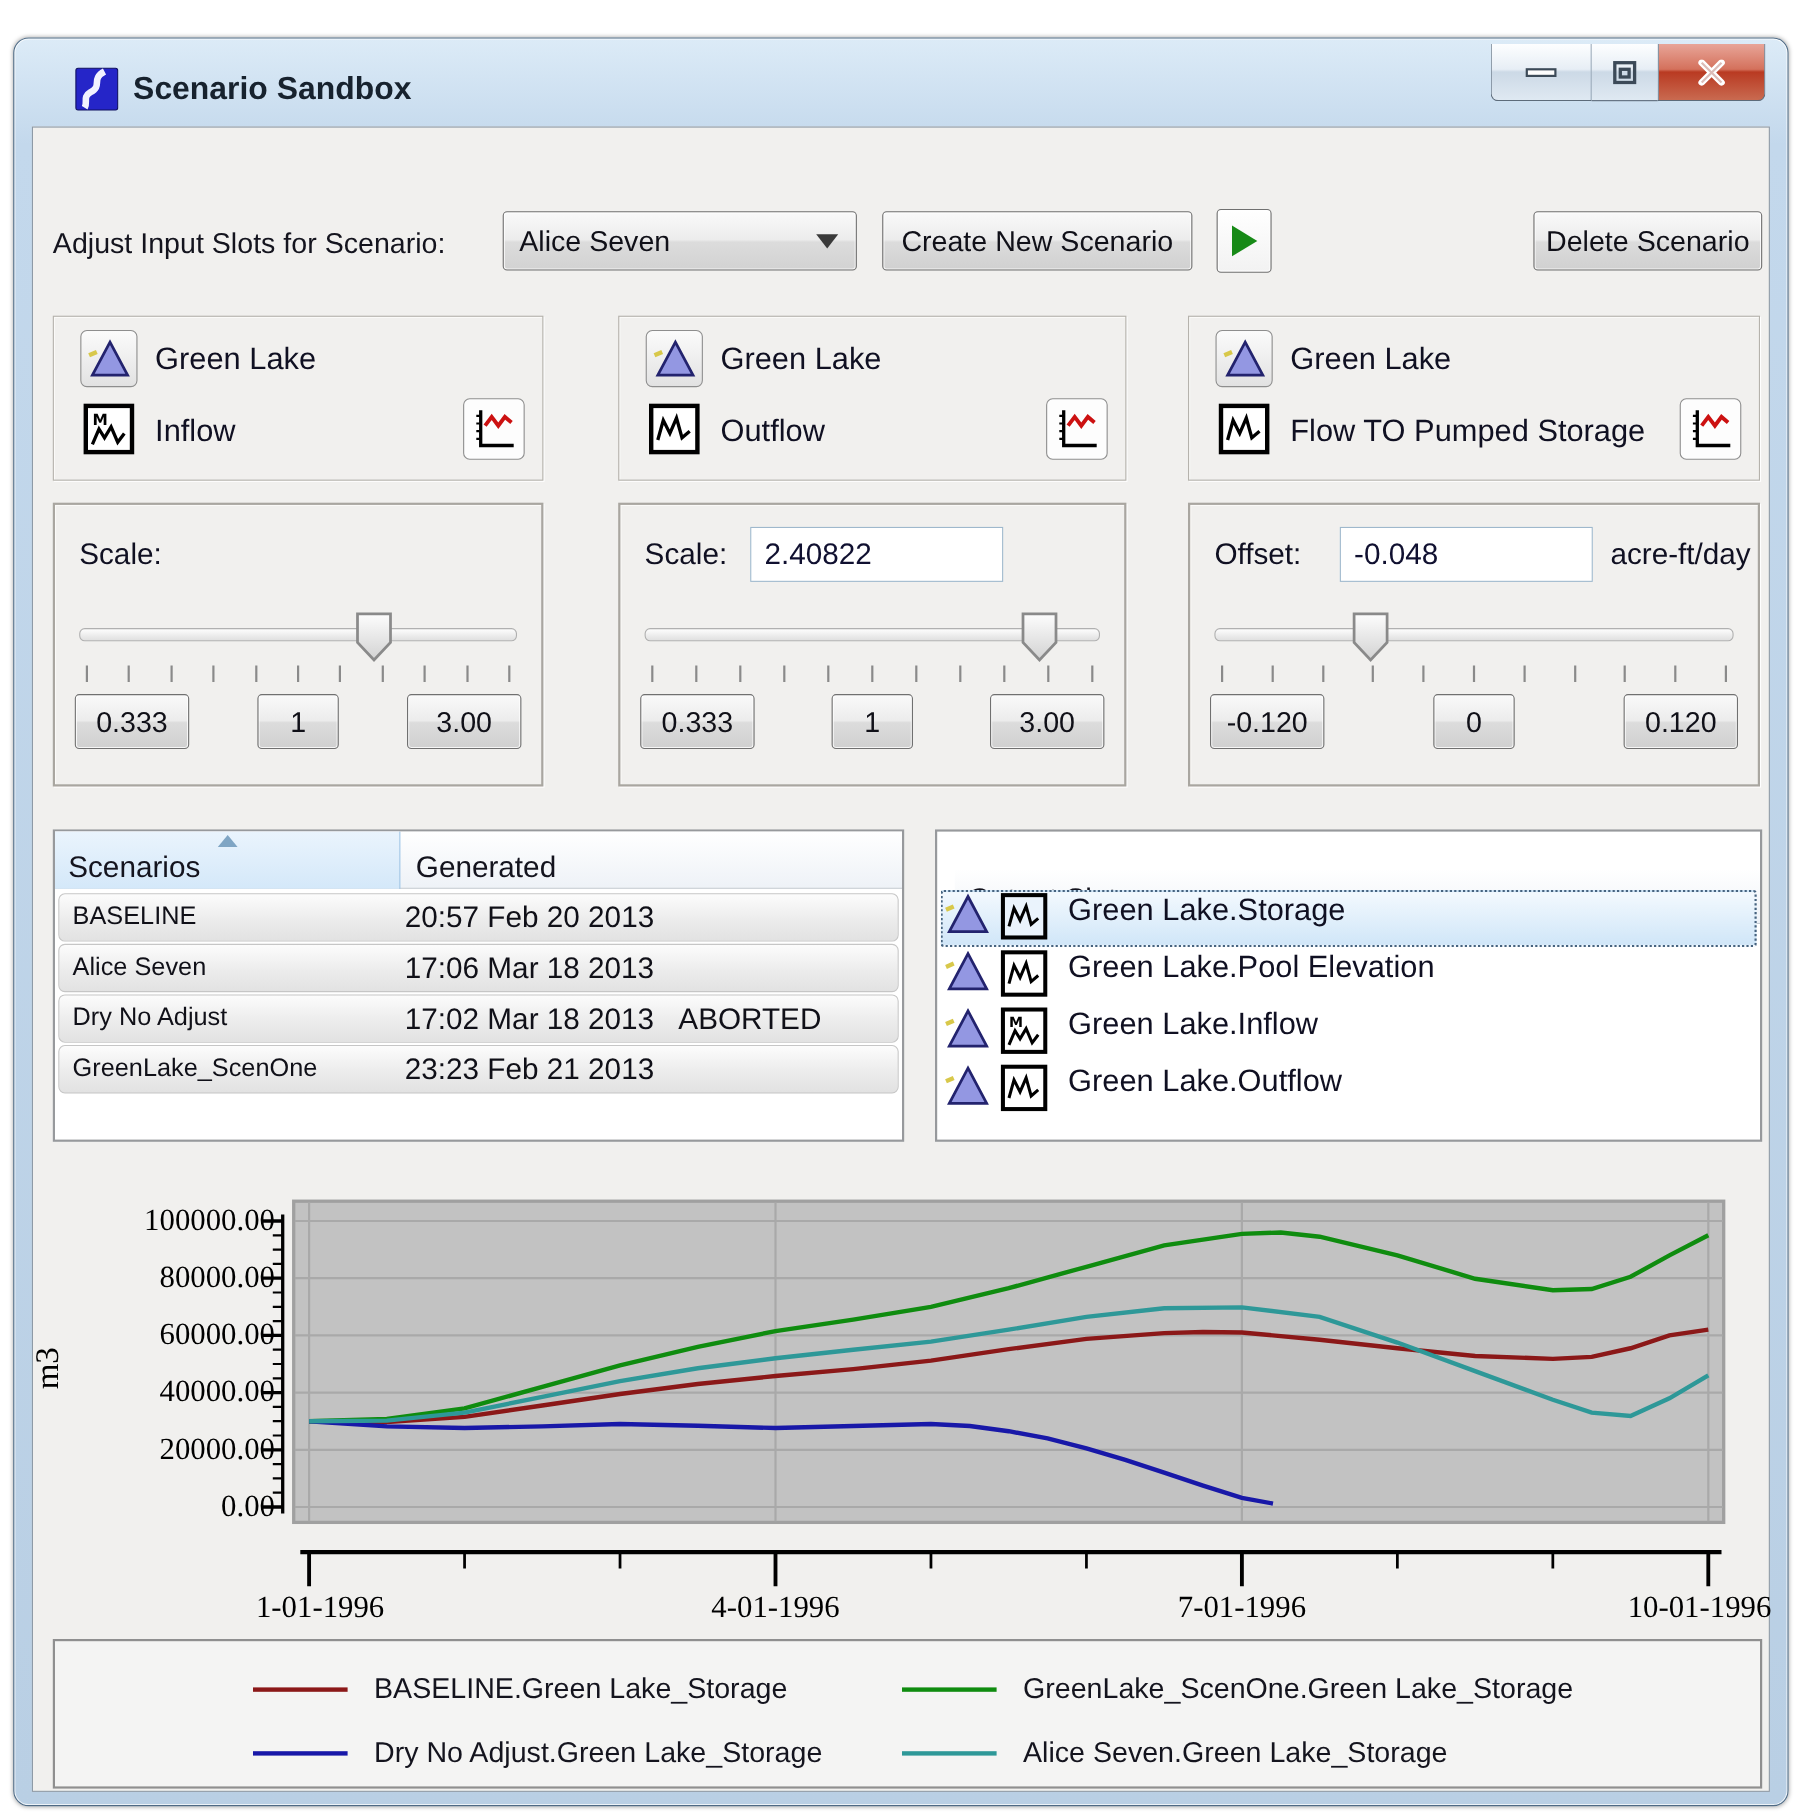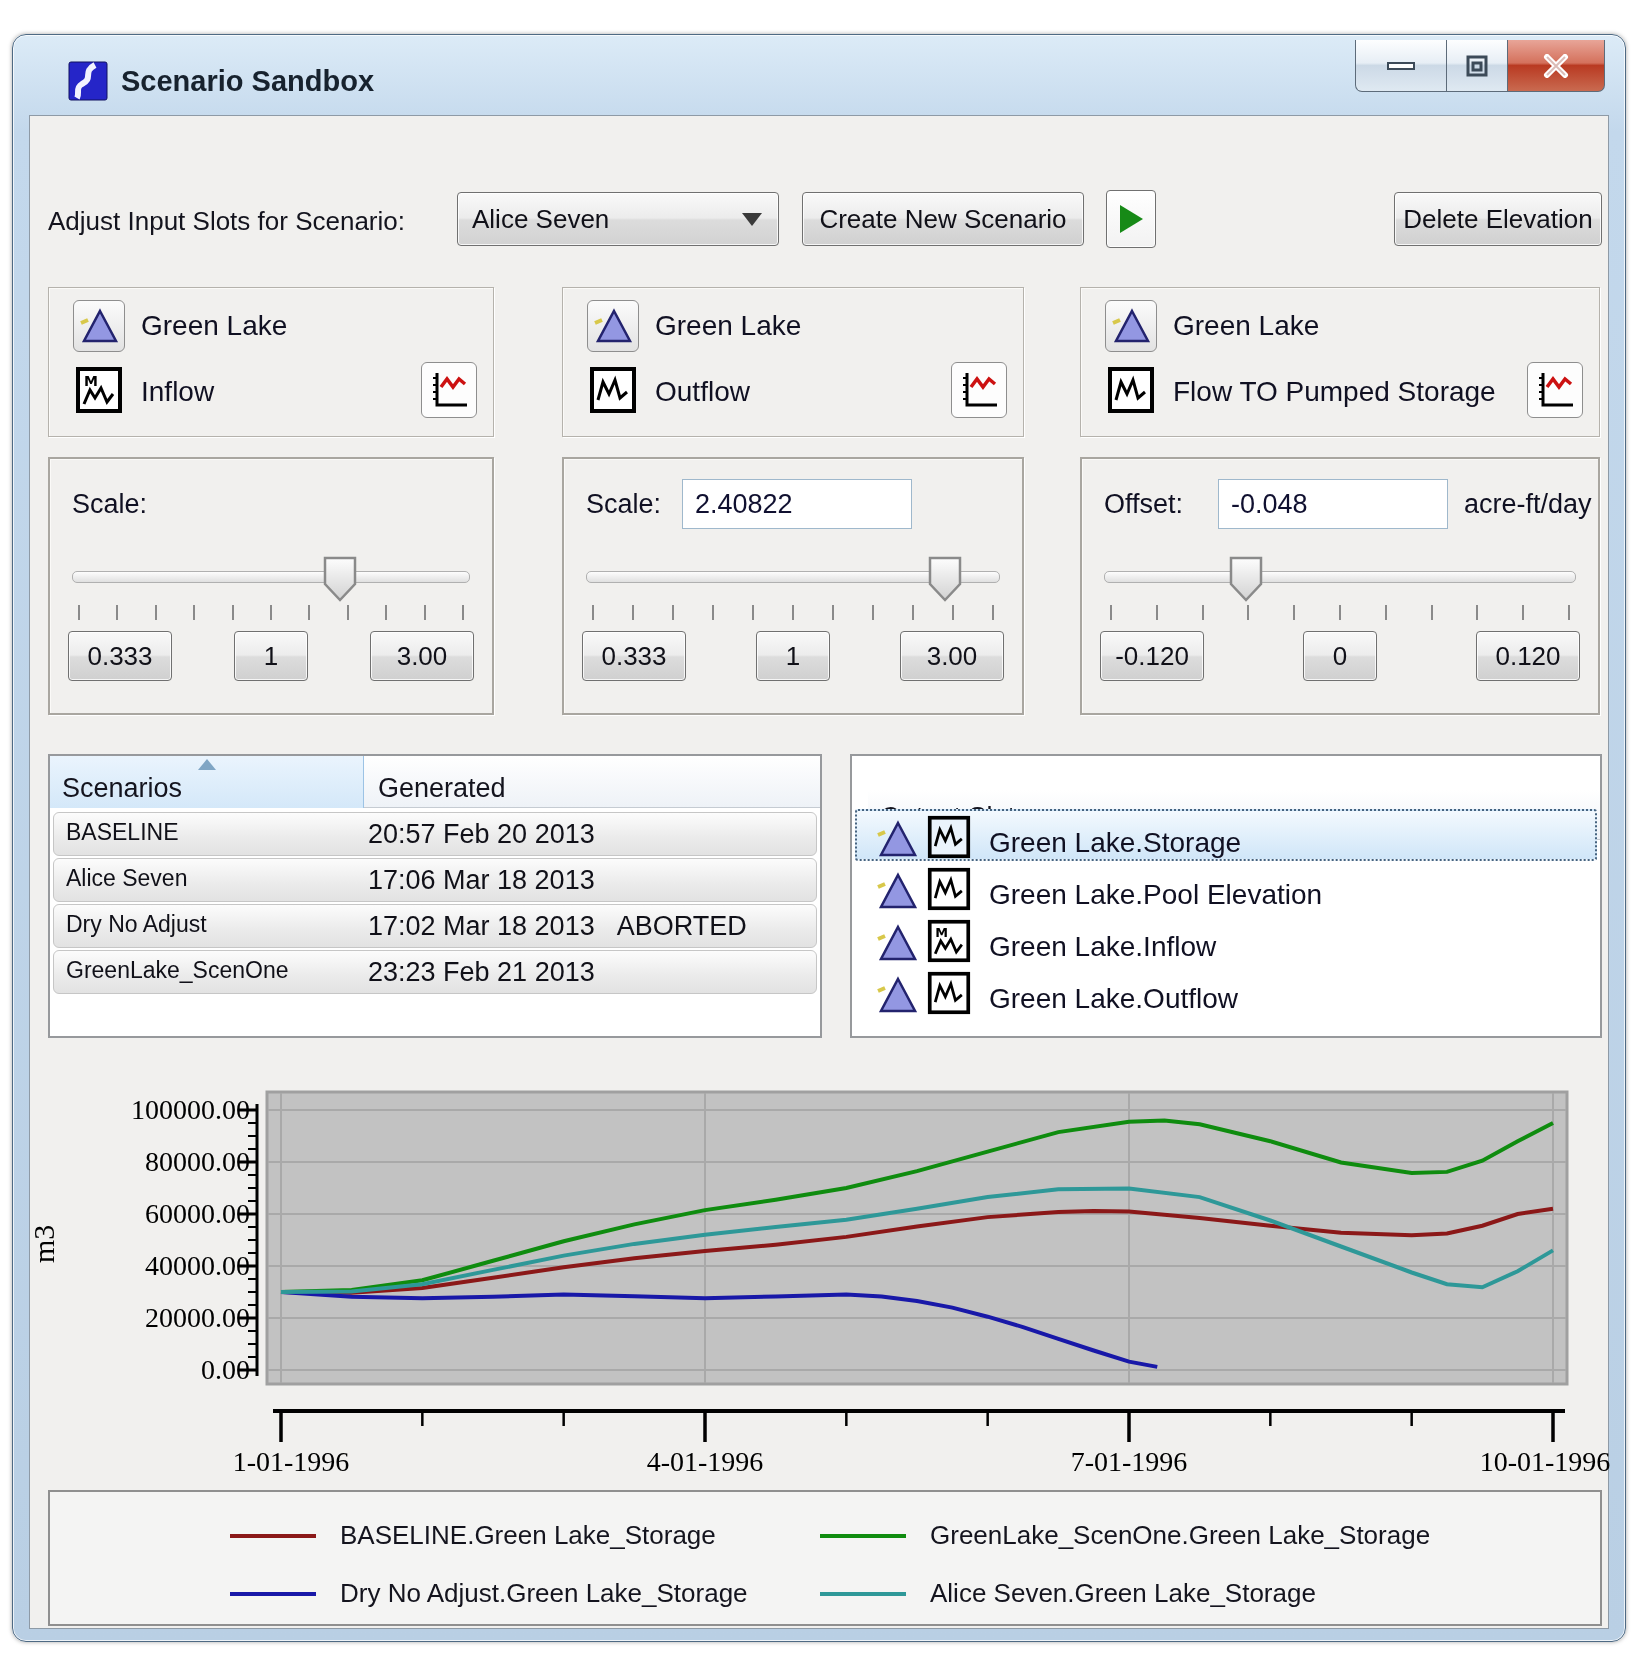--- a/index.html
+++ b/index.html
@@ -117,21 +117,21 @@
   .scen-gen  { position:absolute; left:314px; top:6px; font-size:27px; color:#101018; }
   .scen-status { margin-left:22px; }
 
   
   .out-panel { position:absolute; left:820px; top:638px; width:752px; height:284px;
     background:#fff; border:2px solid #97999c; }
   .out-header { position:absolute; left:16px; top:0; right:0; height:50px;
     background:linear-gradient(180deg,#ffffff,#eef2f7); border-bottom:1px solid #c5cbd2;
     display:flex; align-items:flex-end; padding:0 0 6px 12px; font-size:27px; color:#14141e;margin-top:34px; }
   .out-items { position:absolute; left:3px; top:53px; right:3px; }
-  .out-item { position:relative; height:52px; display:flex; align-items:flex-end; gap:10px; padding-left:20px;
+  .out-item { position:relative; height:52px; display:flex; align-items:flex-start; gap:10px; padding-left:2px;
     border:2px dotted transparent; }
   .out-item.selected { background:linear-gradient(180deg,#f3f9fe,#d0e6f8); border-color:#46637f; border-radius:3px; }
   .out-label { font-size:28px; color:#101022; padding-left:8px; }
 
   
   .ylabel { position:absolute; left:14px; top:1094px; width:36px; height:70px;
     font-family:"Liberation Serif",serif; font-size:30px; color:#000;
     transform:rotate(-90deg); }
   .ytick { position:absolute; width:170px; text-align:right; height:34px; line-height:34px;
     font-family:"Liberation Serif",serif; font-size:28px; color:#000; left:50px; }
@@ -187,21 +187,21 @@
 
       <div class="label tb-label">Adjust Input Slots for Scenario:</div>
       <div class="combo">
         <span class="combo-text">Alice Seven</span>
         <span class="combo-arrow"></span>
       </div>
       <div class="btn btn-create">Create New Scenario</div>
       <div class="btn btn-play">
         <span class="play-tri"></span>
       </div>
-      <div class="btn btn-delete">Delete Elevation</div>
+      <div class="btn btn-delete">Delete Scenario</div>
 
       <div class="slot-panel sp1">
         <div class="obj-btn">
           <svg width="40" height="40" viewBox="0 0 40 40">
             <line x1="2" y1="17" x2="9" y2="14" stroke="#d8c84a" stroke-width="4"></line>
             <polygon points="21,5 37,35 5,35" fill="#9397e2" stroke="#23236e" stroke-width="2.5"></polygon>
           </svg>
         </div>
         <div class="obj-label">Green Lake</div>
         <div class="slot-ic-box">

